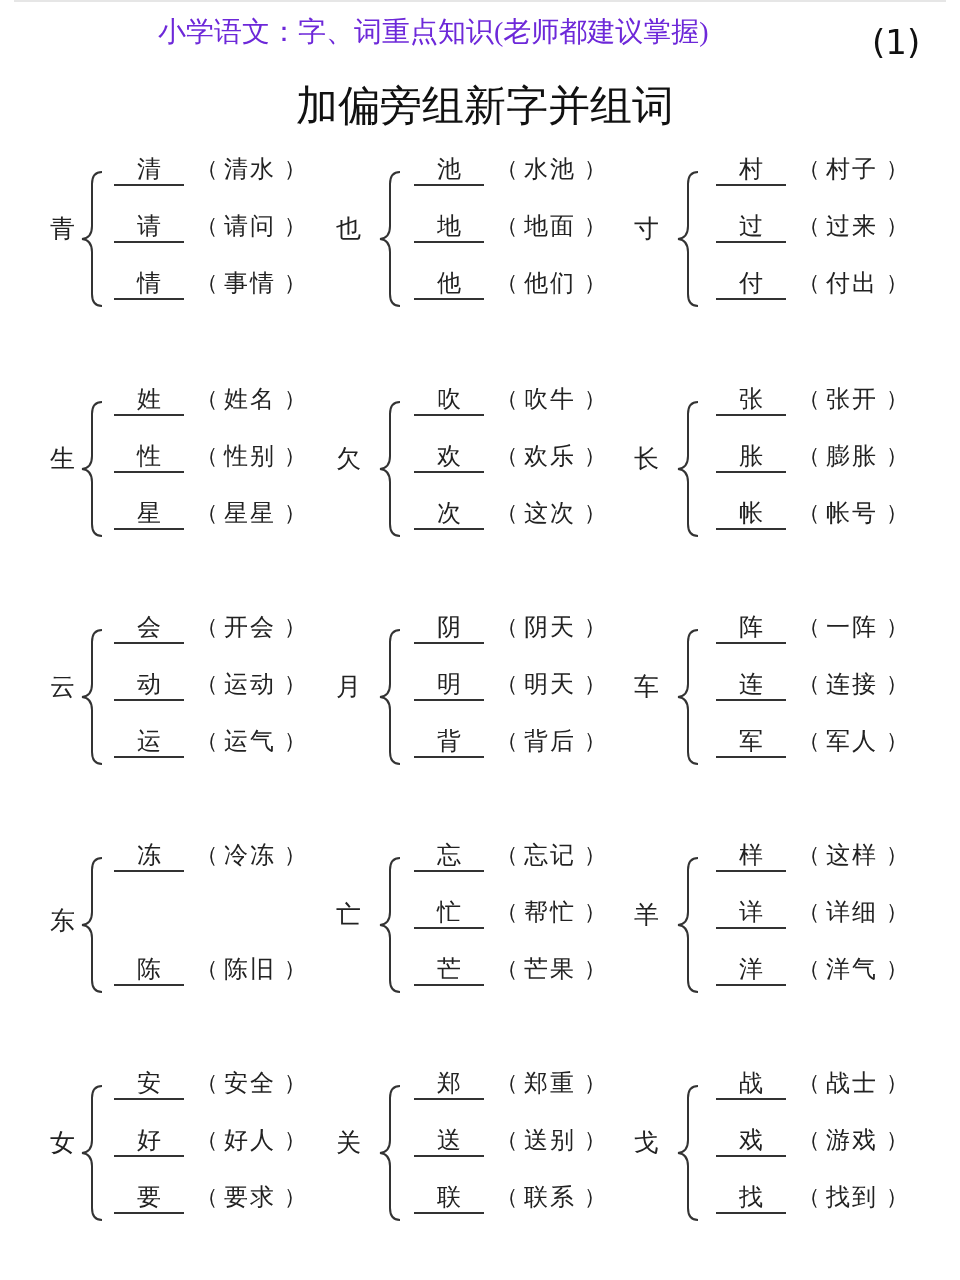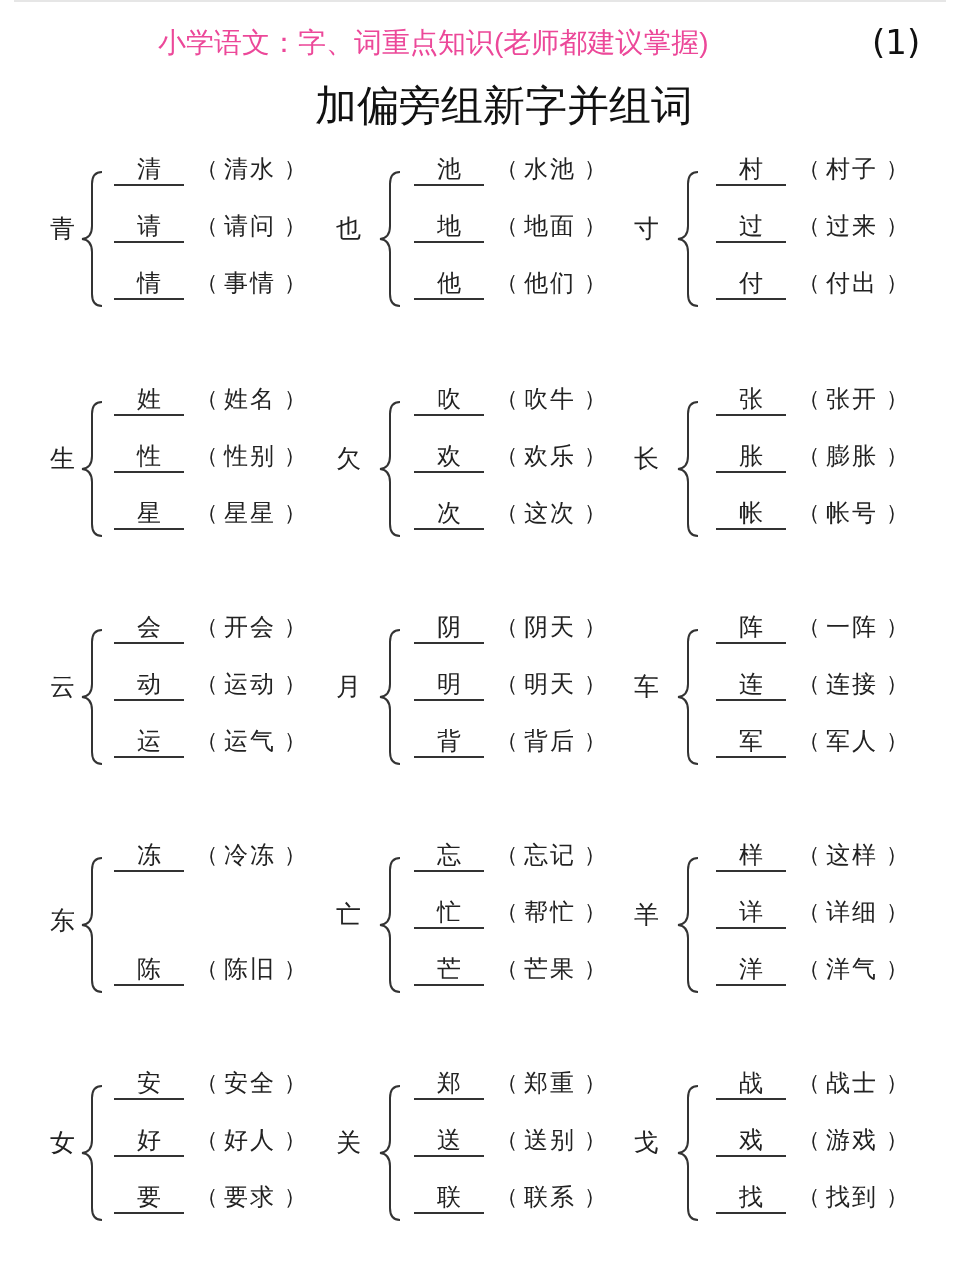--- a/index.html
+++ b/index.html
@@ -18,45 +18,44 @@
     .top-rule {
       position: absolute;
       left: 14px;
       right: 14px;
       top: 0;
       height: 2px;
       background: #e6e6e6;
     }
     .header-line {
       position: absolute;
-      top: 24px;
+      top: 13px;
       left: 158px;
-      font-family: Liberation Sans, sans-serif;
+      font-family: Liberation Serif, serif;
       font-size: 28px;
       letter-spacing: 0px;
-      color: #ec4899;
+      color: #6d28d9;
       white-space: nowrap;
     }
     .header-num {
       position: absolute;
       top: 22px;
       left: 872px;
       font-family: "DejaVu Sans", "Liberation Sans", sans-serif;
       font-size: 34px;
       color: #111;
     }
     .main-title {
       position: absolute;
       top: 78px;
       left: 296px;
       font-family: "DejaVu Sans", "Liberation Sans", sans-serif;
       font-size: 42px;
       color: #111;
       white-space: nowrap;
-      margin-left: 19px;
     }
     .group {
       position: absolute;
       width: 300px;
       height: 170px;
     }
     .group .base {
       position: absolute;
       left: 0;
       top: 70px;

